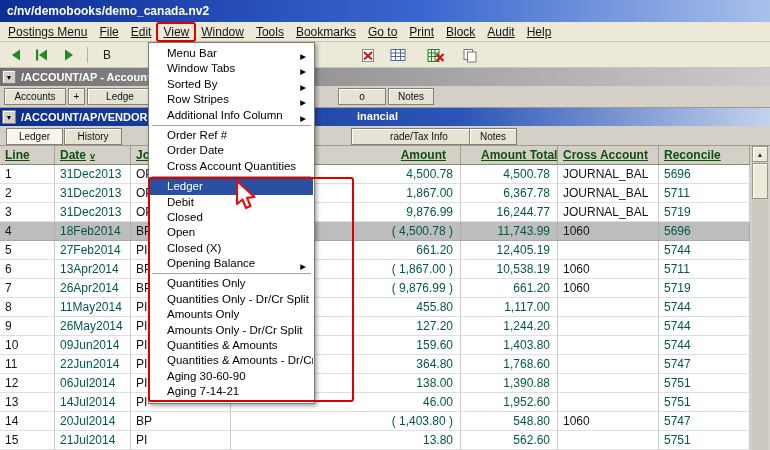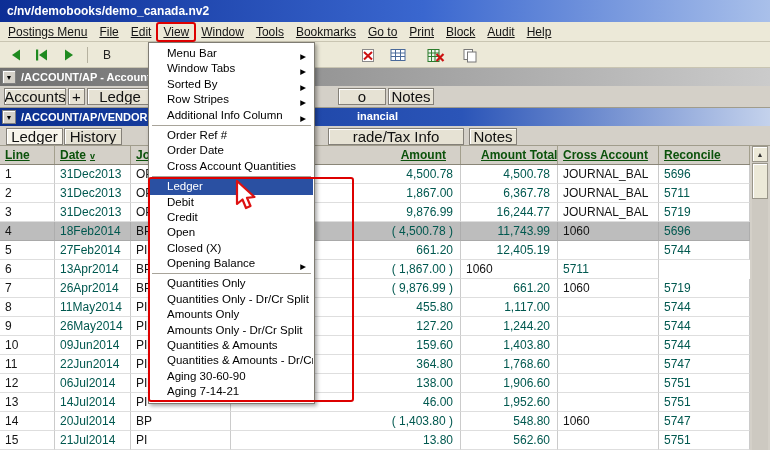--- a/index.html
+++ b/index.html
@@ -25,21 +25,21 @@
   .cap{height:18px;display:flex;align-items:center;gap:5px;padding-left:2px;color:#fff;font-weight:bold;font-size:11px;position:relative;white-space:nowrap;}
   .cap-gray{background:linear-gradient(to right,#707070,#cbcbcb);}
   .cap-blue{background:linear-gradient(to right,#0b2f8f,#2b55b8 60%,#c4d2ec);}
   .cap-btn{width:14px;height:14px;background:#d4d0c8;border:1px solid #808080;box-shadow:inset 1px 1px 0 #fff;color:#000;font-size:7px;display:flex;align-items:center;justify-content:center;flex:0 0 auto;}
   .cap2-right{position:absolute;left:357px;top:2px;}
 
   
   .tabrow{position:relative;background:#d4d0c8;border-bottom:1px solid #a09c8c;}
   #tabrow1{height:22px;}
   #tabrow2{height:20px;}
-  .tab{position:absolute;top:2px;height:17px;background:#e6e2d4;border:1px solid #848078;box-shadow:inset 1px 1px 0 #fff;font-size:15px;display:flex;align-items:center;justify-content:center;color:#111;white-space:nowrap;overflow:hidden;}
+  .tab{position:absolute;top:2px;height:17px;background:#e6e2d4;border:1px solid #848078;box-shadow:inset 1px 1px 0 #fff;font-size:10px;display:flex;align-items:center;justify-content:center;color:#111;white-space:nowrap;overflow:hidden;}
   .tab-active{background:#f7f4ea;}
 
   
   .thead{display:grid;grid-template-columns:55px 76px 100px 230px 97px 101px 91px;width:750px;height:19px;background:#d4d0c8;border-bottom:1px solid #8a8678;}
   .hcell{font-weight:bold;color:var(--header-text-green,#0b520b);padding:2px 5px;border-right:1px solid #a39f8d;white-space:nowrap;overflow:hidden;font-size:12px;text-decoration:underline;}
   .hcell.num{text-align:right;padding-right:14px;}
   .hcell.hc-total{padding-left:20px;}
   .sort{font-size:9px;margin-left:4px;font-weight:bold;}
   .tbody{width:750px;background:#fff;}
   .trow{display:grid;grid-template-columns:55px 76px 100px 230px 97px 101px 91px;height:19px;background:#fff;}
@@ -152,21 +152,21 @@
 
   <div class="cap cap-blue">
     <span class="cap-btn">▼</span>
     <span>/ACCOUNT/AP/VENDORS/</span>
     <span class="cap2-right">inancial</span>
   </div>
 
   <div class="tabrow" id="tabrow2">
       <div class="tab tab-active" style="left: 6px; width: 57px;">Ledger</div>
       <div class="tab" style="left: 64px; width: 58px;">History</div>
-      <div class="tab" style="left: 328px; width: 136px;">rade/Tax Info</div>
+      <div class="tab" style="left: 351px; width: 136px;">rade/Tax Info</div>
       <div class="tab" style="left: 469px; width: 48px;">Notes</div>
     </div>
 
   <div class="thead" id="thead">
       <div class="hcell">Line</div>
       <div class="hcell">Date<span class="sort">v</span></div>
       <div class="hcell">Journ</div>
       <div class="hcell num">Amount</div>
       <div class="hcell hc-total">Amount Total</div>
       <div class="hcell">Cross Account</div>
@@ -216,20 +216,21 @@
         <div class="cell c-amount">661.20</div>
         <div class="cell c-total">12,405.19</div>
         <div class="cell c-cross"></div>
         <div class="cell c-recon">5744</div>
       </div>
       <div class="trow">
         <div class="cell c-line">6</div>
         <div class="cell c-date">13Apr2014</div>
         <div class="cell c-journal">BP</div>
         <div class="cell c-amount">( 1,867.00 )</div>
+        <div class="cell c-total">10,538.19</div>
         <div class="cell c-cross">1060</div>
         <div class="cell c-recon">5711</div>
       </div>
       <div class="trow">
         <div class="cell c-line">7</div>
         <div class="cell c-date">26Apr2014</div>
         <div class="cell c-journal">BP</div>
         <div class="cell c-amount">( 9,876.99 )</div>
         <div class="cell c-total">661.20</div>
         <div class="cell c-cross">1060</div>
@@ -269,21 +270,21 @@
         <div class="cell c-amount">364.80</div>
         <div class="cell c-total">1,768.60</div>
         <div class="cell c-cross"></div>
         <div class="cell c-recon">5747</div>
       </div>
       <div class="trow">
         <div class="cell c-line">12</div>
         <div class="cell c-date">06Jul2014</div>
         <div class="cell c-journal">PI</div>
         <div class="cell c-amount">138.00</div>
-        <div class="cell c-total">1,906.60</div>
+        <div class="cell c-total">1,390.88</div>
         <div class="cell c-cross"></div>
         <div class="cell c-recon">5751</div>
       </div>
       <div class="trow">
         <div class="cell c-line">13</div>
         <div class="cell c-date">14Jul2014</div>
         <div class="cell c-journal">PI</div>
         <div class="cell c-amount">46.00</div>
         <div class="cell c-total">1,952.60</div>
         <div class="cell c-cross"></div>
@@ -320,21 +321,21 @@
       <div class="dd-item"><span class="dd-label">Sorted By</span><span class="dd-arrow">▶</span></div>
       <div class="dd-item"><span class="dd-label">Row Stripes</span><span class="dd-arrow">▶</span></div>
       <div class="dd-item"><span class="dd-label">Additional Info Column</span><span class="dd-arrow">▶</span></div>
       <div class="dd-sep"></div>
       <div class="dd-item"><span class="dd-label">Order Ref #</span></div>
       <div class="dd-item"><span class="dd-label">Order Date</span></div>
       <div class="dd-item"><span class="dd-label">Cross Account Quantities</span></div>
       <div class="dd-sep"></div>
       <div class="dd-item dd-selected"><span class="dd-label">Ledger</span></div>
       <div class="dd-item"><span class="dd-label">Debit</span></div>
-      <div class="dd-item"><span class="dd-label">Credit</span></div>
+      <div class="dd-item"><span class="dd-label">Closed</span></div>
       <div class="dd-item"><span class="dd-label">Open</span></div>
       <div class="dd-item"><span class="dd-label">Closed (X)</span></div>
       <div class="dd-item"><span class="dd-label">Opening Balance</span><span class="dd-arrow">▶</span></div>
       <div class="dd-sep"></div>
       <div class="dd-item"><span class="dd-label">Quantities Only</span></div>
       <div class="dd-item"><span class="dd-label">Quantities Only - Dr/Cr Split</span></div>
       <div class="dd-item"><span class="dd-label">Amounts Only</span></div>
       <div class="dd-item"><span class="dd-label">Amounts Only - Dr/Cr Split</span></div>
       <div class="dd-item"><span class="dd-label">Quantities &amp; Amounts</span></div>
       <div class="dd-item"><span class="dd-label">Quantities &amp; Amounts - Dr/Cr Split</span></div>

